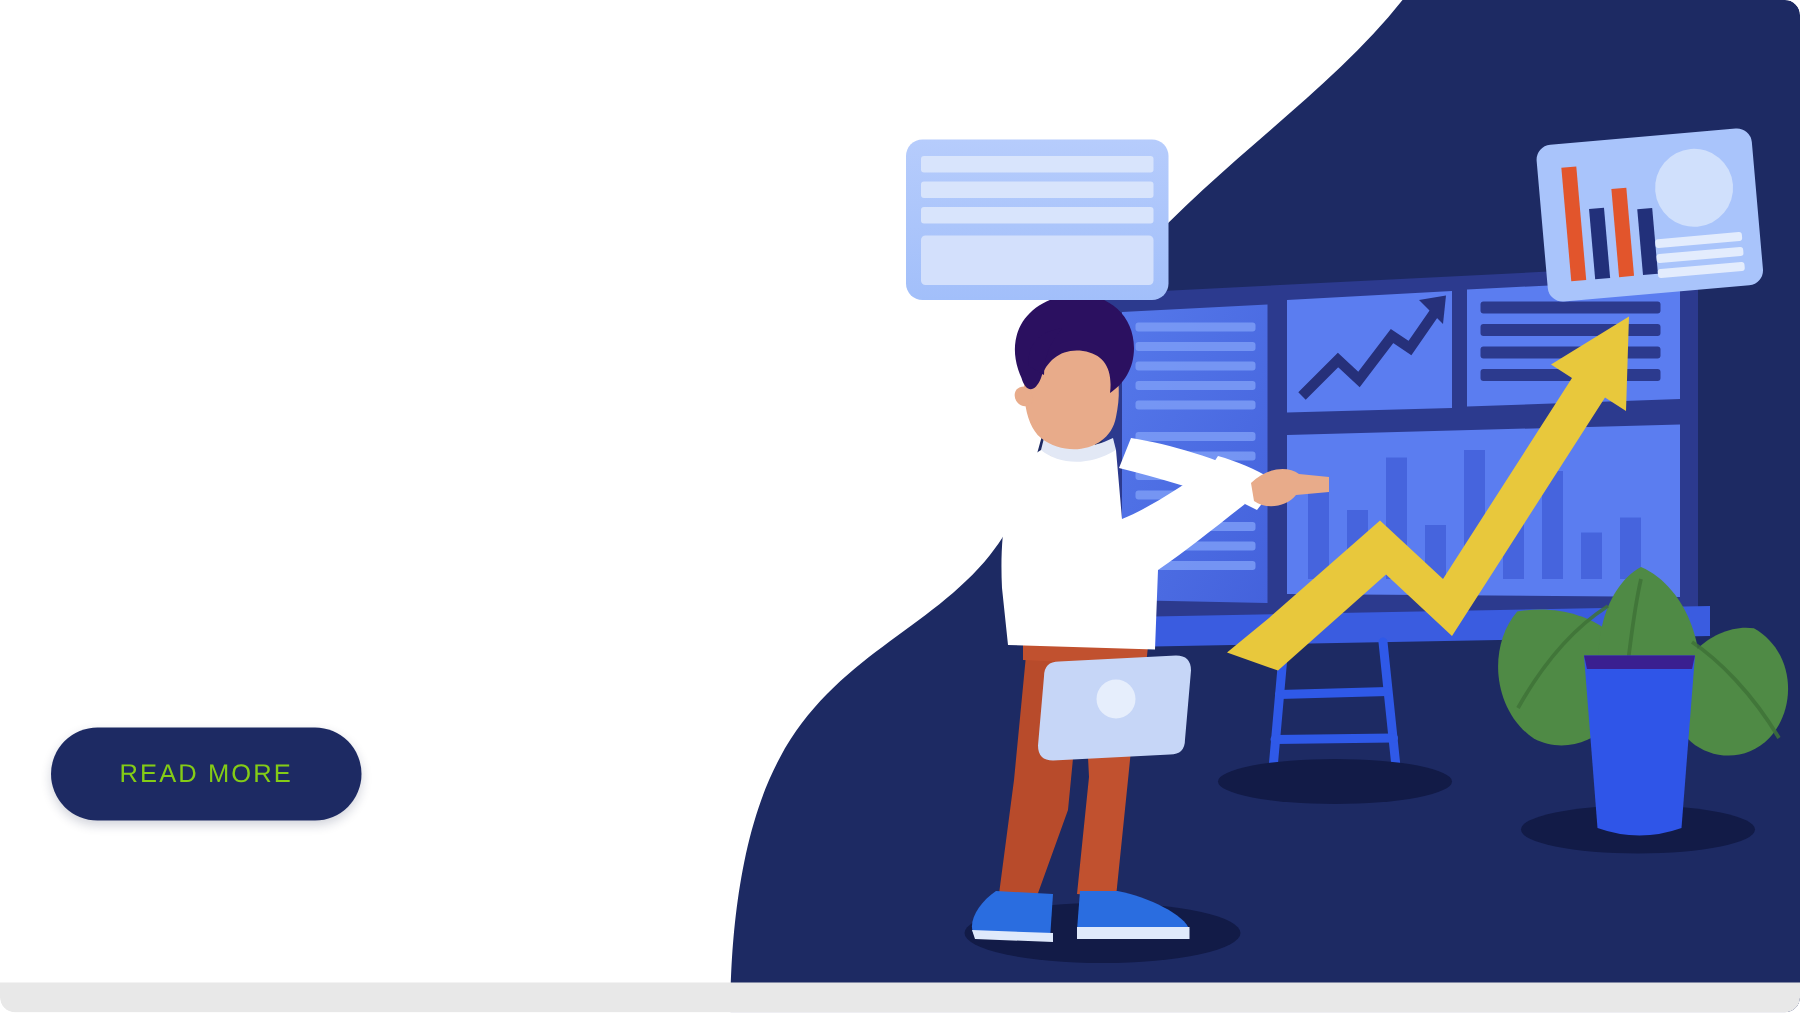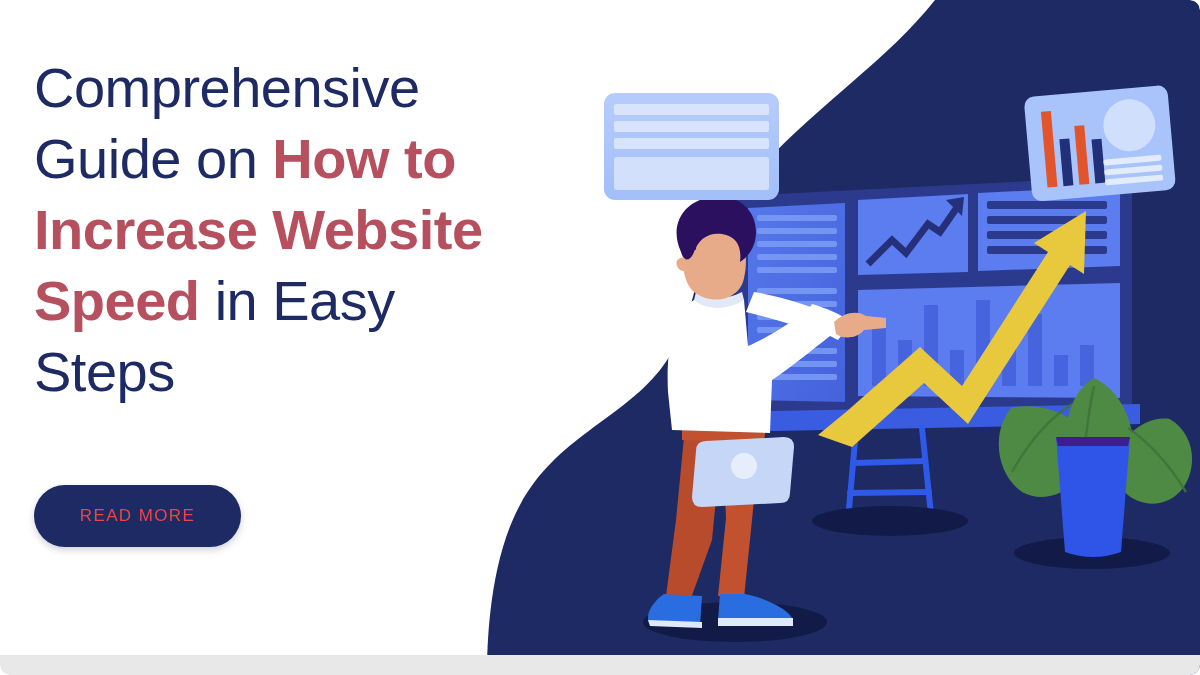--- a/index.html
+++ b/index.html
@@ -43,21 +43,21 @@
 
   #read-more-button {
     position: absolute;
     left: 34px;
     top: 485px;
     width: 207px;
     height: 62px;
     border: none;
     border-radius: 31px;
     background: #1d2a63;
-    color: #ef4444;
+    color: #84cc16;
     font-size: 17px;
     letter-spacing: 1.4px;
     font-family: "Liberation Sans", sans-serif;
     cursor: pointer;
     z-index: 25;
     box-shadow: 0 3px 7px rgba(20,28,70,0.20);
   }
 
   
   #illustration {
@@ -276,22 +276,17 @@
 
           <rect x="1102" y="160" width="58" height="6" rx="2" fill="#e3ecfd"></rect>
           <rect x="1102" y="170" width="58" height="6" rx="2" fill="#e3ecfd"></rect>
           <rect x="1102" y="180" width="58" height="6" rx="2" fill="#e3ecfd"></rect>
         </g>
 
       </g>
     </svg>
   </div>
 
-  <div id="text-panel">
-    <h1 id="headline">
-      <span class="normal">Comprehensive Guide on </span><span class="strong">How to Increase Website Speed </span><span class="normal">in Easy Steps</span>
-    </h1>
-  </div>
 
   <button id="read-more-button">READ MORE</button>
 
   <div id="bottom-strip"></div>
 </div>
 
 </body></html>

